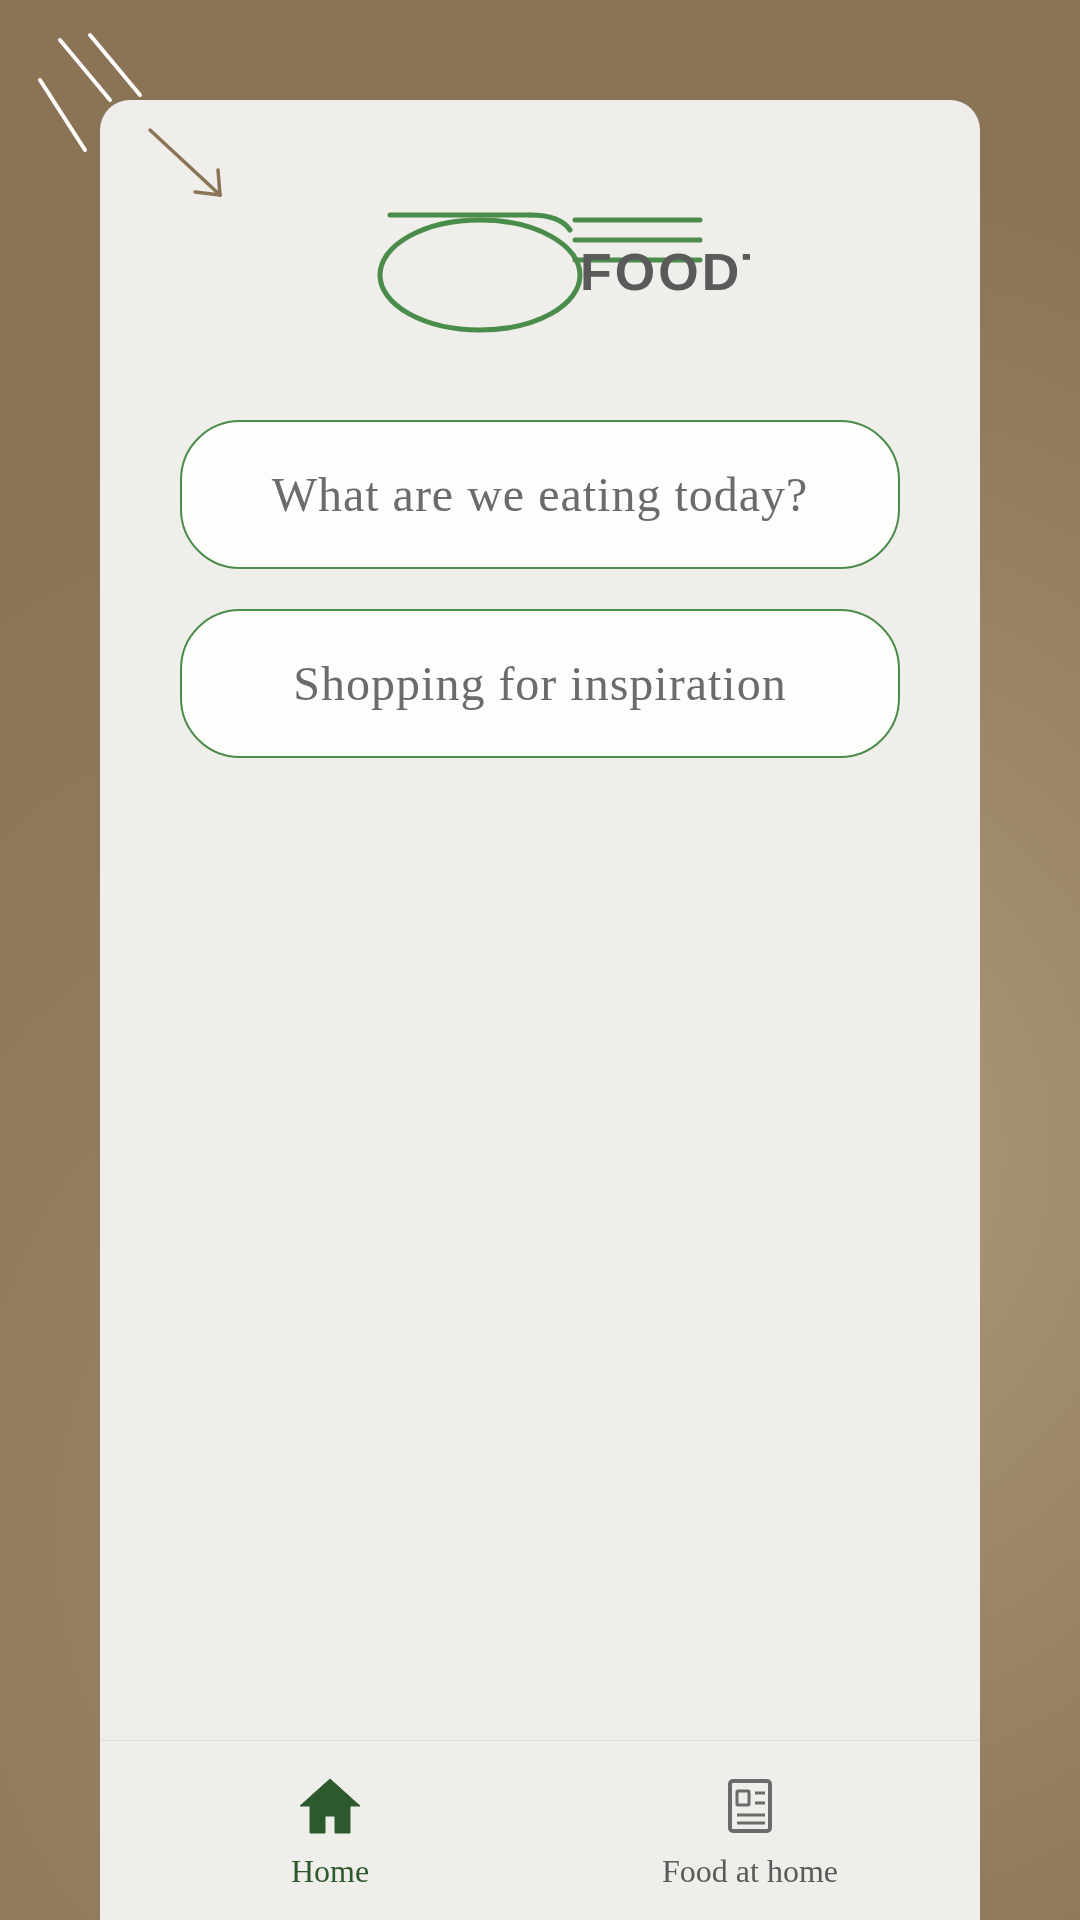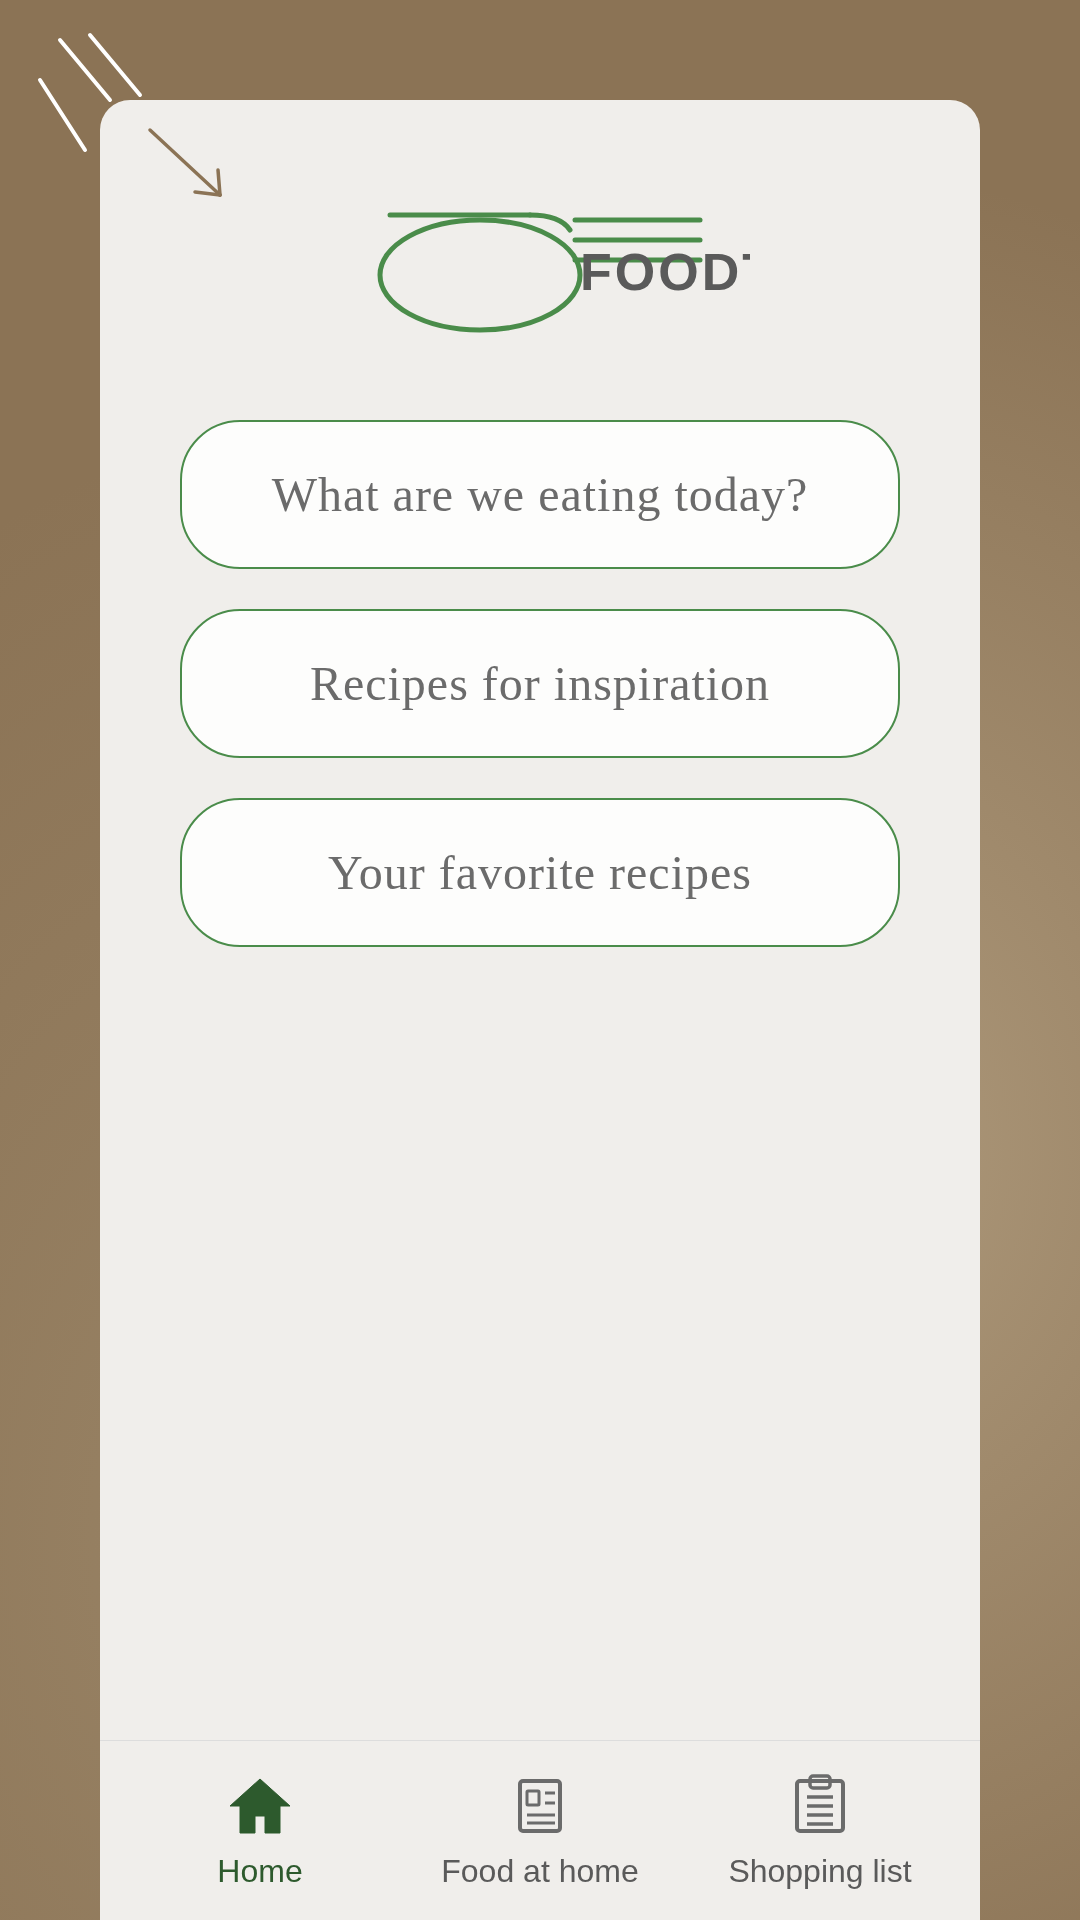--- a/index.html
+++ b/index.html
@@ -120,21 +120,21 @@
     }
 
     .nav-icon {
       width: 70px;
       height: 70px;
     }
 
     .nav-label {
       font-size: 32px;
       color: #5a5a5a;
-      font-family: Liberation Sans, sans-serif;
+      font-family: Liberation Serif, serif;
       font-weight: 400;
     }
 
     .nav-item.active .nav-label {
       color: #2d5a2d;
     }
 
     .nav-item.active .nav-icon path,
     .nav-item.active .nav-icon rect,
     .nav-item.active .nav-icon polygon {
@@ -174,22 +174,21 @@
 
   <svg class="arrow-deco" viewBox="0 0 120 100">
     <line x1="20" y1="10" x2="90" y2="75" stroke="#8b7355" stroke-width="3.5" stroke-linecap="round"></line>
     <line x1="90" y1="75" x2="65" y2="72" stroke="#8b7355" stroke-width="3.5" stroke-linecap="round"></line>
     <line x1="90" y1="75" x2="88" y2="50" stroke="#8b7355" stroke-width="3.5" stroke-linecap="round"></line>
   </svg>
 
   <div class="buttons-container">
 
     <button class="menu-button">What are we eating today?</button>
-    <button class="menu-button">Recipes for inspiration</button>
-    <button class="menu-button">Your favorite recipes</button>
+    <button class="menu-button">Shopping for inspiration</button>
 
   </div>
 
   <div class="bottom-nav">
 
     <div class="nav-item active">
       <svg class="nav-icon" viewBox="0 0 70 70">
         <polygon points="35,8 5,35 15,35 15,62 30,62 30,45 40,45 40,62 55,62 55,35 65,35" fill="#2d5a2d"></polygon>
       </svg>
       <span class="nav-label">Home</span>
@@ -200,27 +199,16 @@
         <rect x="15" y="10" width="40" height="50" rx="3" ry="3" fill="none" stroke="#6b6b6b" stroke-width="4"></rect>
         <rect x="22" y="20" width="12" height="14" rx="1" fill="none" stroke="#6b6b6b" stroke-width="3"></rect>
         <line x1="40" y1="22" x2="50" y2="22" stroke="#6b6b6b" stroke-width="3"></line>
         <line x1="40" y1="32" x2="50" y2="32" stroke="#6b6b6b" stroke-width="3"></line>
         <line x1="22" y1="44" x2="50" y2="44" stroke="#6b6b6b" stroke-width="3"></line>
         <line x1="22" y1="52" x2="50" y2="52" stroke="#6b6b6b" stroke-width="3"></line>
       </svg>
       <span class="nav-label">Food at home</span>
     </div>
 
-    <div class="nav-item">
-      <svg class="nav-icon" viewBox="0 0 70 70">
-        <rect x="12" y="10" width="46" height="50" rx="3" ry="3" fill="none" stroke="#6b6b6b" stroke-width="4"></rect>
-        <line x1="22" y1="26" x2="48" y2="26" stroke="#6b6b6b" stroke-width="3.5"></line>
-        <line x1="22" y1="35" x2="48" y2="35" stroke="#6b6b6b" stroke-width="3.5"></line>
-        <line x1="22" y1="44" x2="48" y2="44" stroke="#6b6b6b" stroke-width="3.5"></line>
-        <line x1="22" y1="53" x2="48" y2="53" stroke="#6b6b6b" stroke-width="3.5"></line>
-        <rect x="25" y="5" width="20" height="12" rx="3" fill="none" stroke="#6b6b6b" stroke-width="3.5"></rect>
-      </svg>
-      <span class="nav-label">Shopping list</span>
-    </div>
 
 
   </div>
 </div>
 
 </body></html>

